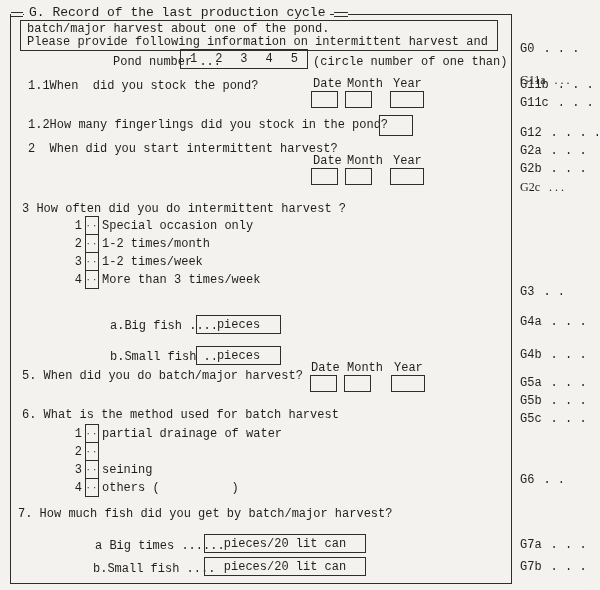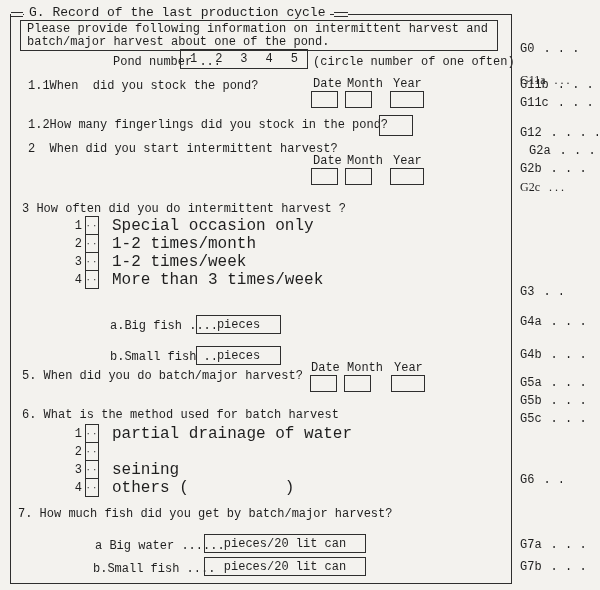--- a/index.html
+++ b/index.html
@@ -25,48 +25,48 @@
   .intro-box div { font-size:12px; line-height:13px; white-space:pre; }
   .pond-box { position:absolute; left:180px; top:49px; width:128px; height:20px; border:1px solid #2e2e2e;
     display:flex; align-items:center; justify-content:space-around; font-size:12px; }
   .dmy { font-size:12px; }
   .unit-box { position:absolute; border:1px solid #2e2e2e; display:flex; align-items:center; justify-content:center; font-size:12px; white-space:pre; }
   .opt-row { position:absolute; left:70px; display:flex; align-items:center; }
   .opt-num { width:12px; text-align:right; font-size:12px; }
   .opt-box { width:14px; height:19px; border:1px solid #2e2e2e; margin-left:3px;
     display:flex; align-items:center; justify-content:center; }
   .opt-dots { font-style:normal; font-size:9px; letter-spacing:1px; color:#333; }
-  .opt-label { margin-left:13px; font-size:16px; white-space:pre; }
+  .opt-label { margin-left:3px; font-size:12px; white-space:pre; }
   .code-row { position:absolute; left:520px; font-size:12px; white-space:pre; }
   .code-row .dots { margin-left:9px; }
 </style>
 </head>
 <body>
 
 <div class="page">
 
   <div class="outer"></div>
   <div class="dbl" style="left:11px; top:12px; width:12px;"></div>
   <div class="title">G. Record of the last production cycle</div>
   <div class="dbl" style="left:334px; top:12px; width:14px;"></div>
 
   <div class="intro-box">
+    <div>batch/major harvest about one of the pond.</div>
     <div>Please provide following information on intermittent harvest and</div>
-    <div>batch/major harvest about one of the pond.</div>
   </div>
 
   <span class="abs" style="left:113px; top:55px;">Pond number ...</span>
   <div class="pond-box">
     <span>1</span>
     <span>2</span>
     <span>3</span>
     <span>4</span>
     <span>5</span>
   </div>
-  <span class="abs" style="left:313px; top:55px;">(circle number of one often)</span>
+  <span class="abs" style="left:313px; top:55px;">(circle number of one than)</span>
 
   <span class="abs" style="left:28px; top:79px;">1.1When  did you stock the pond?</span>
   <span class="abs dmy" style="left:313px; top:77px;">Date</span>
   <span class="abs dmy" style="left:347px; top:77px;">Month</span>
   <span class="abs dmy" style="left:393px; top:77px;">Year</span>
   <div class="box" style="left:311px; top:91px; width:27px; height:17px;"></div>
   <div class="box" style="left:345px; top:91px; width:27px; height:17px;"></div>
   <div class="box" style="left:390px; top:91px; width:34px; height:17px;"></div>
 
   <span class="abs" style="left:28px; top:118px;">1.2How many fingerlings did you stock in the pond?</span>
@@ -150,35 +150,35 @@
   </div>
   <div class="opt-row" style="top:478px;">
     <span class="opt-num">4</span>
     <span class="opt-box">
         <i class="opt-dots">··</i>
       </span>
     <span class="opt-label">others (          )</span>
   </div>
 
   <span class="abs" style="left:18px; top:507px;">7. How much fish did you get by batch/major harvest?</span>
-  <span class="abs" style="left:95px; top:539px;">a Big water ......</span>
+  <span class="abs" style="left:95px; top:539px;">a Big times ......</span>
   <div class="unit-box" style="left:204px; top:534px; width:162px; height:19px;">
     <span>pieces/20 lit can</span>
   </div>
   <span class="abs" style="left:93px; top:562px;">b.Small fish ....</span>
   <div class="unit-box" style="left:204px; top:557px; width:162px; height:19px;">
     <span>pieces/20 lit can</span>
   </div>
 
   <div class="code-row" style="top:42px;"><span class="code">G0</span><span class="dots">. . .</span></div>
   <div class="code-row" style="top:73px;font-family:Liberation Serif, serif;"><span class="code">G11a</span><span class="dots">. . .</span></div>
   <div class="code-row" style="top:78px;"><span class="code">G11b</span><span class="dots">. . .</span></div>
   <div class="code-row" style="top:96px;"><span class="code">G11c</span><span class="dots">. . .</span></div>
   <div class="code-row" style="top:126px;"><span class="code">G12</span><span class="dots">. . . .</span></div>
-  <div class="code-row" style="top:144px;margin-left:9px;"><span class="code">G2a</span><span class="dots">. . .</span></div>
+  <div class="code-row" style="top:144px;"><span class="code">G2a</span><span class="dots">. . .</span></div>
   <div class="code-row" style="top:162px;"><span class="code">G2b</span><span class="dots">. . .</span></div>
   <div class="code-row" style="top:180px;font-family:Liberation Serif, serif;"><span class="code">G2c</span><span class="dots">. . .</span></div>
   <div class="code-row" style="top:285px;"><span class="code">G3</span><span class="dots">. .</span></div>
   <div class="code-row" style="top:315px;"><span class="code">G4a</span><span class="dots">. . .</span></div>
   <div class="code-row" style="top:348px;"><span class="code">G4b</span><span class="dots">. . .</span></div>
   <div class="code-row" style="top:376px;"><span class="code">G5a</span><span class="dots">. . .</span></div>
   <div class="code-row" style="top:394px;"><span class="code">G5b</span><span class="dots">. . .</span></div>
   <div class="code-row" style="top:412px;"><span class="code">G5c</span><span class="dots">. . .</span></div>
   <div class="code-row" style="top:473px;"><span class="code">G6</span><span class="dots">. .</span></div>
   <div class="code-row" style="top:538px;"><span class="code">G7a</span><span class="dots">. . .</span></div>

